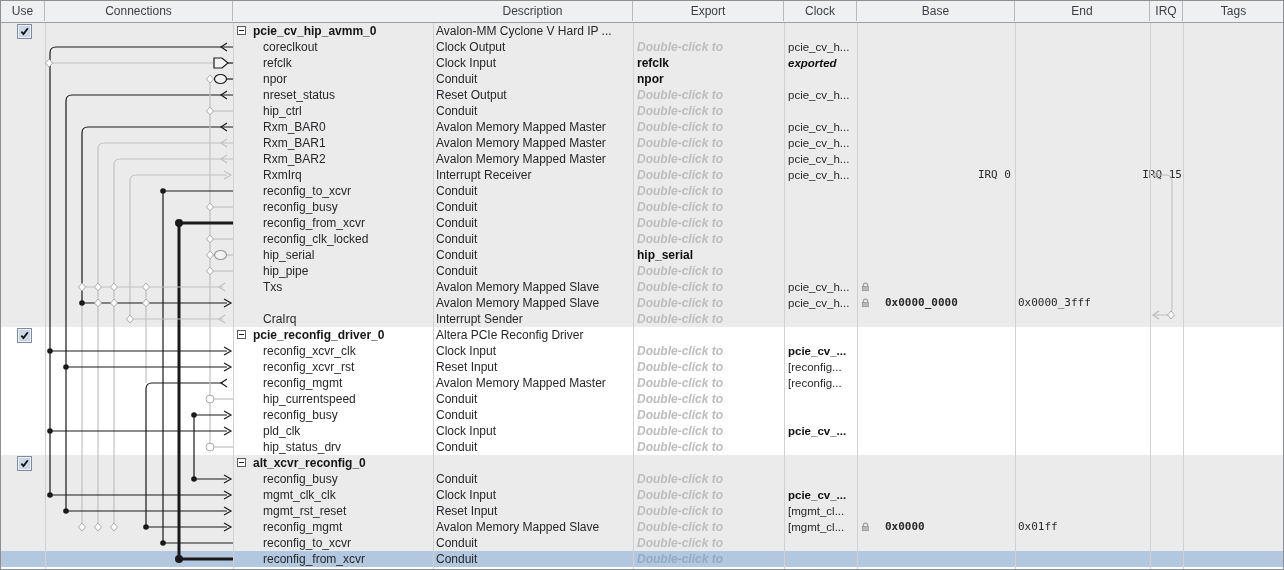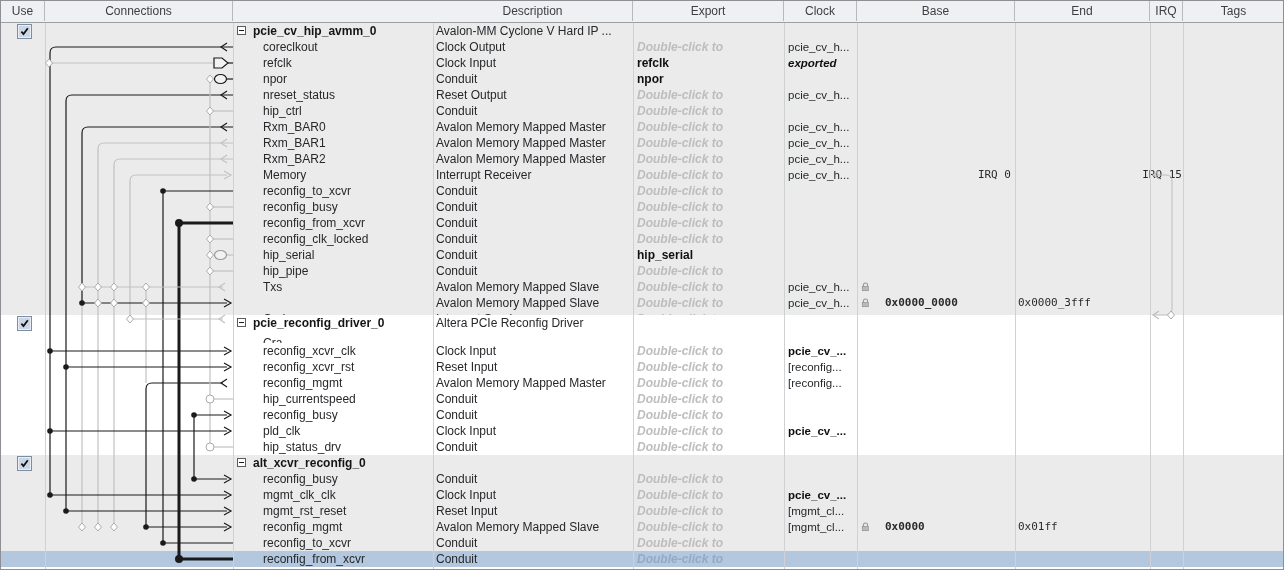--- a/index.html
+++ b/index.html
@@ -121,21 +121,21 @@
       </div>
       <div class="row sec-gray" style="top: 150px;">
         <div class="cell" style="left: 262px; width: 170px;">Rxm_BAR2</div>
         <div class="cell" style="left: 435px; width: 197px;">Avalon Memory Mapped Master</div>
         <div class="cell dc" style="left: 636px; width: 146px;">Double-click to</div>
         <div class="cell clockv" style="left: 787px; width: 68px;">pcie_cv_h...</div>
         <div class="cell" style="left: 856px; width: 158px;"></div>
         <div class="cell" style="left: 1014px; width: 135px;"></div>
       </div>
       <div class="row sec-gray" style="top: 166px;">
-        <div class="cell" style="left: 262px; width: 170px;">Memory</div>
+        <div class="cell" style="left: 262px; width: 170px;">RxmIrq</div>
         <div class="cell" style="left: 435px; width: 197px;">Interrupt Receiver</div>
         <div class="cell dc" style="left: 636px; width: 146px;">Double-click to</div>
         <div class="cell clockv" style="left: 787px; width: 68px;">pcie_cv_h...</div>
         <div class="cell" style="left: 856px; width: 158px;">
           <span class="mono" style="position: absolute; right: 4px;">IRQ 0</span>
         </div>
         <div class="cell" style="left: 1014px; width: 135px; padding-left: 36px;">
           <span class="mono" style="position: absolute; right: 4px;">IRQ 15</span>
         </div>
       </div>
@@ -221,21 +221,21 @@
         </div>
       </div>
       <div class="row sec-gray" style="top: 310px;">
         <div class="cell" style="left: 262px; width: 170px;">CraIrq</div>
         <div class="cell" style="left: 435px; width: 197px;">Interrupt Sender</div>
         <div class="cell dc" style="left: 636px; width: 146px;">Double-click to</div>
         <div class="cell clockv" style="left: 787px; width: 68px;"></div>
         <div class="cell" style="left: 856px; width: 158px;"></div>
         <div class="cell" style="left: 1014px; width: 135px;"></div>
       </div>
-      <div class="row sec-white" style="top: 314px;">
+      <div class="row sec-white" style="top: 326px;">
         <div class="cb" style="top: 1px;">
           <svg width="11" height="11" viewBox="0 0 11 11" style="position:absolute;left:1px;top:1px">
             <path d="M2.4,5.6 L4.5,8 L8.8,2.3" fill="none" stroke="#111" stroke-width="1.8"></path>
           </svg>
         </div>
         <div class="cell" style="left: 232px; width: 200px;">
           <div class="expbox">
             <div class="minus"></div>
           </div>
           <span class="modname" style="position: absolute; left: 20px;">pcie_reconfig_driver_0</span>

